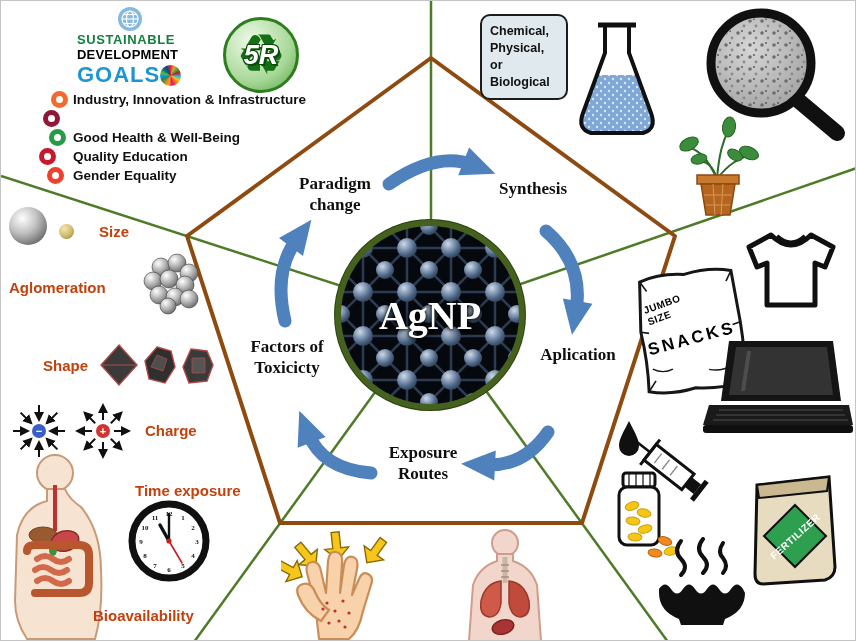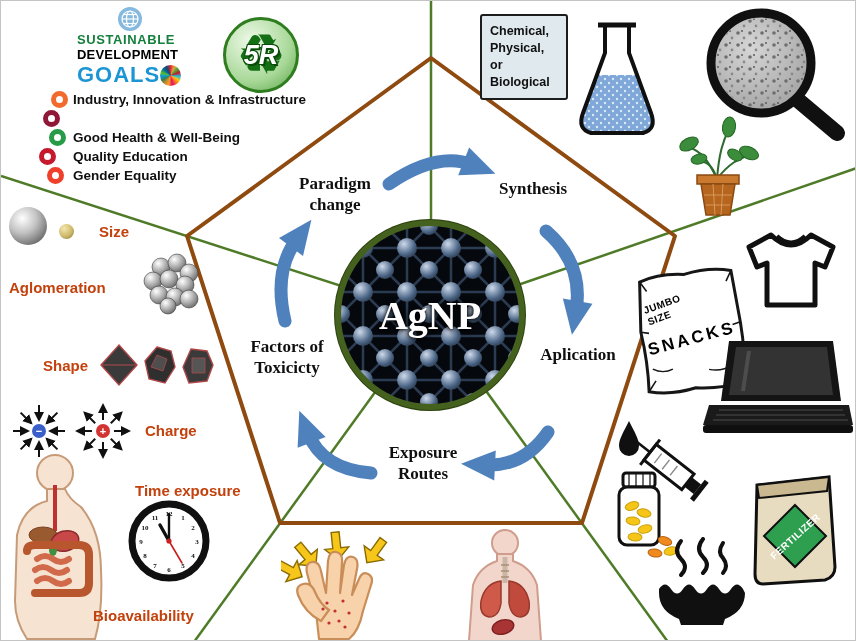--- a/index.html
+++ b/index.html
@@ -33,21 +33,21 @@
   .sdg-item{position:absolute;font:700 13.5px "Liberation Sans",sans-serif;color:#101010;white-space:nowrap}
 
   
   .side-label{position:absolute;font:700 15px "Liberation Sans",sans-serif;color:#c2410c;white-space:nowrap}
   .sphere-big{width:38px;height:38px;border-radius:50%;
     background:radial-gradient(circle at 35% 30%,#ffffff,#c2c2c2 40%,#6a6a6a 80%,#3c3c3c)}
   .sphere-small{width:15px;height:15px;border-radius:50%;
     background:radial-gradient(circle at 35% 30%,#f4e7ae,#cdb96a 55%,#857436)}
 
   
-  .chem-box{background:#dfe9ee;border:2px solid #1c1c1c;border-radius:3px;padding:7px 8px;
+  .chem-box{background:#dfe9ee;border:2px solid #1c1c1c;border-radius:10px;padding:7px 8px;
             font:700 12.5px/1.35 "Liberation Sans",sans-serif;color:#101010;white-space:pre-line}
   .snacks-small{position:absolute;left:12px;top:28px;width:44px;
                 font:700 10px/1.15 "Liberation Sans",sans-serif;transform:rotate(-14deg);letter-spacing:.5px}
   .snacks-main{position:absolute;left:4px;top:62px;width:104px;text-align:center;
                font:700 17px "Liberation Sans",sans-serif;transform:rotate(-9deg);letter-spacing:3px}
 </style>
 </head>
 <body>
 
 <div class="canvas">

